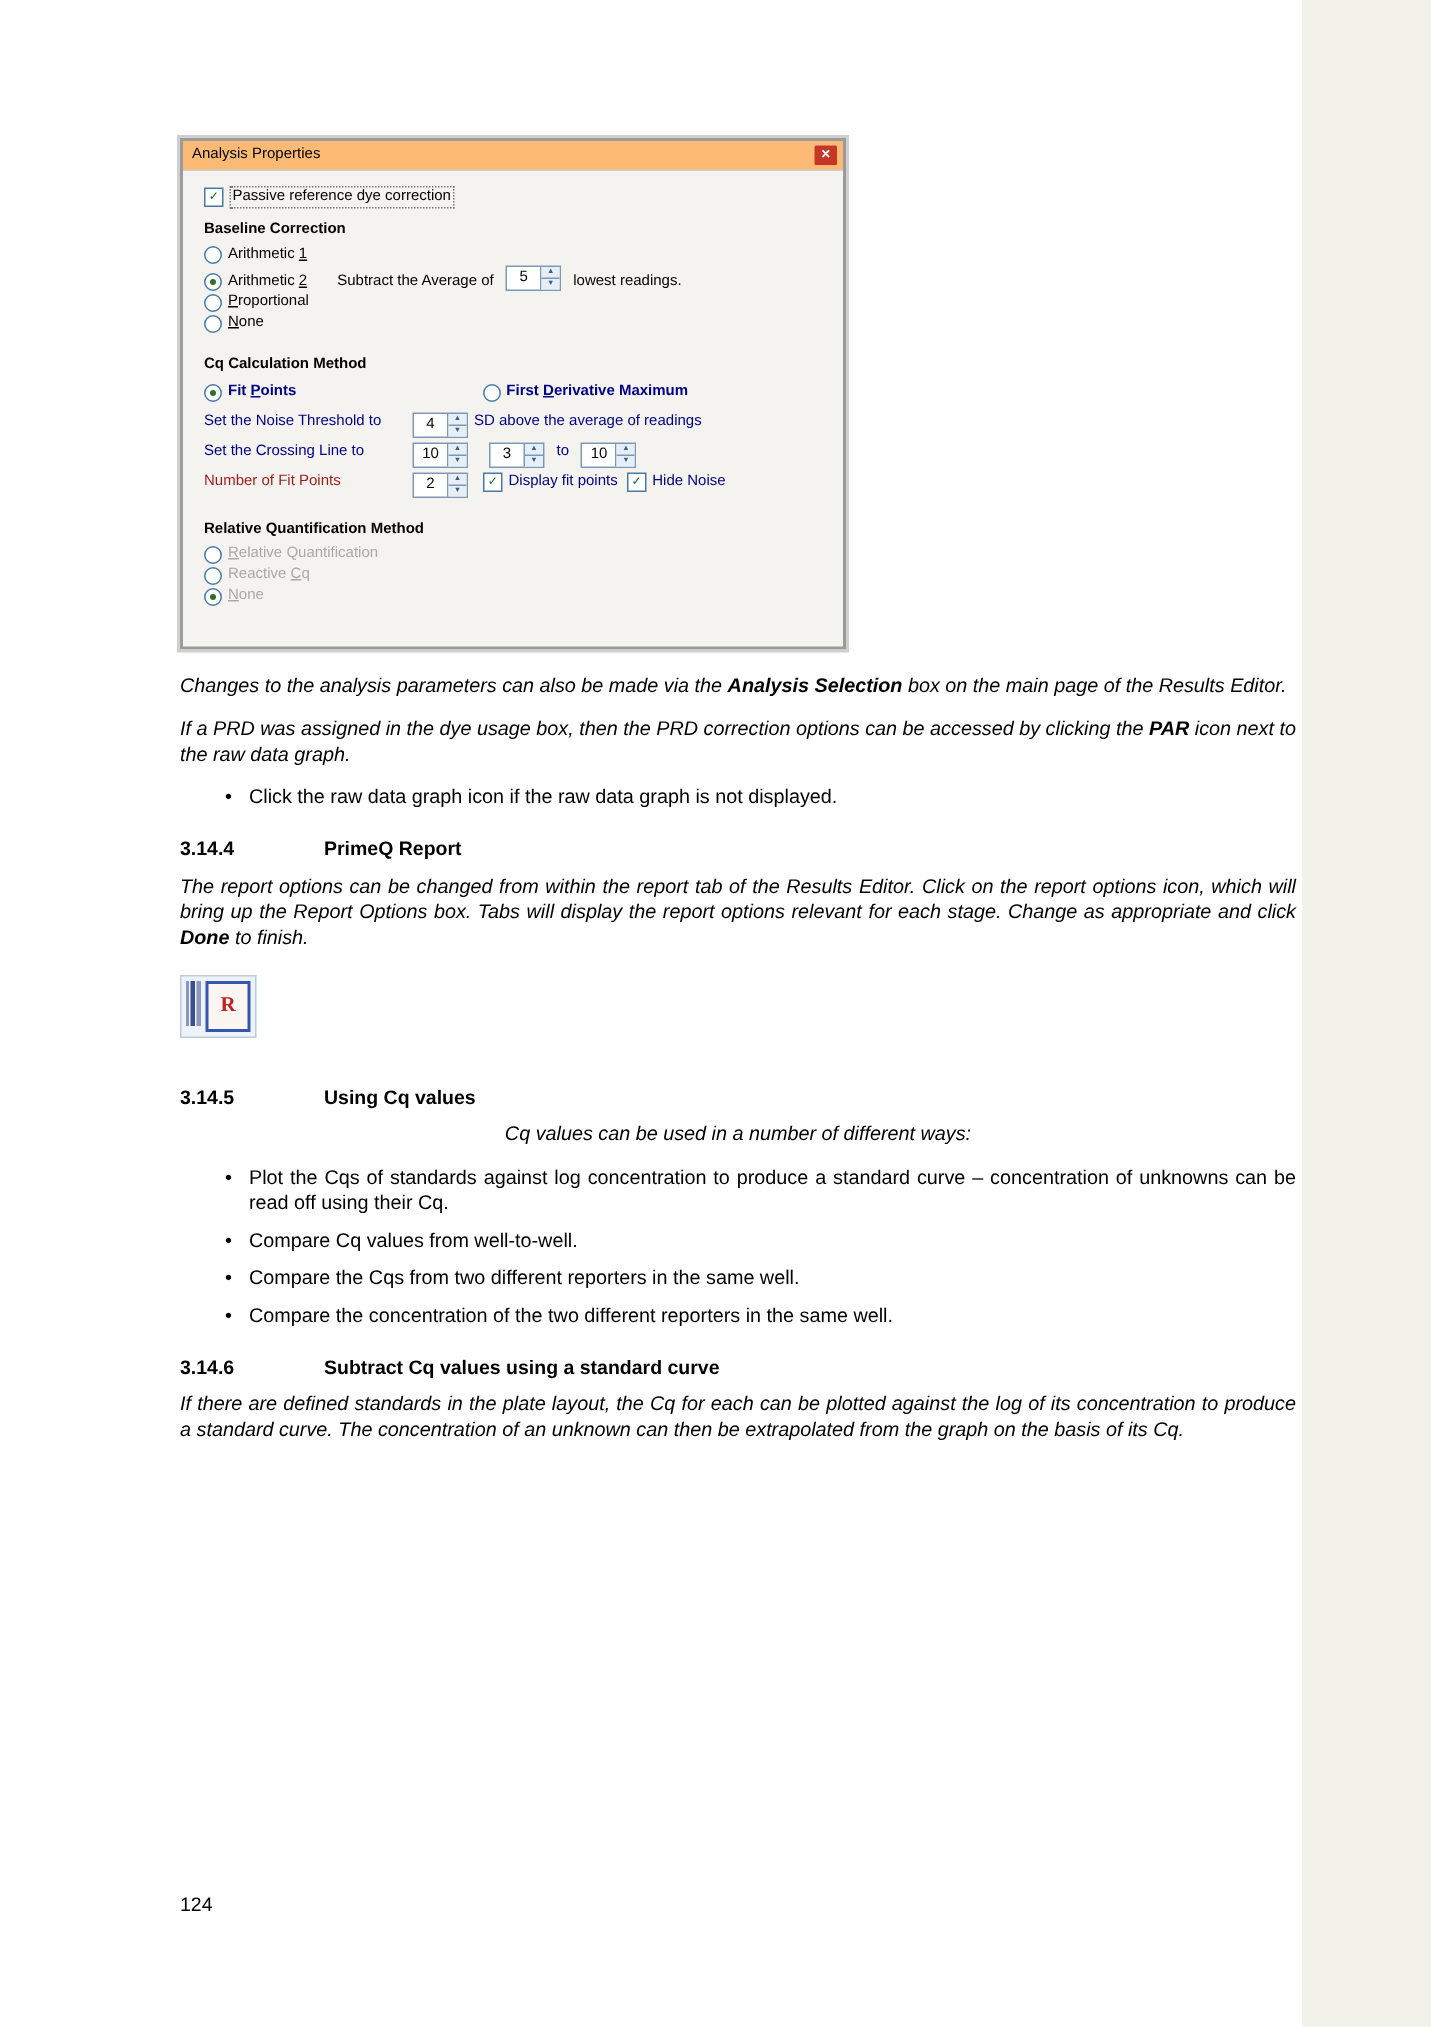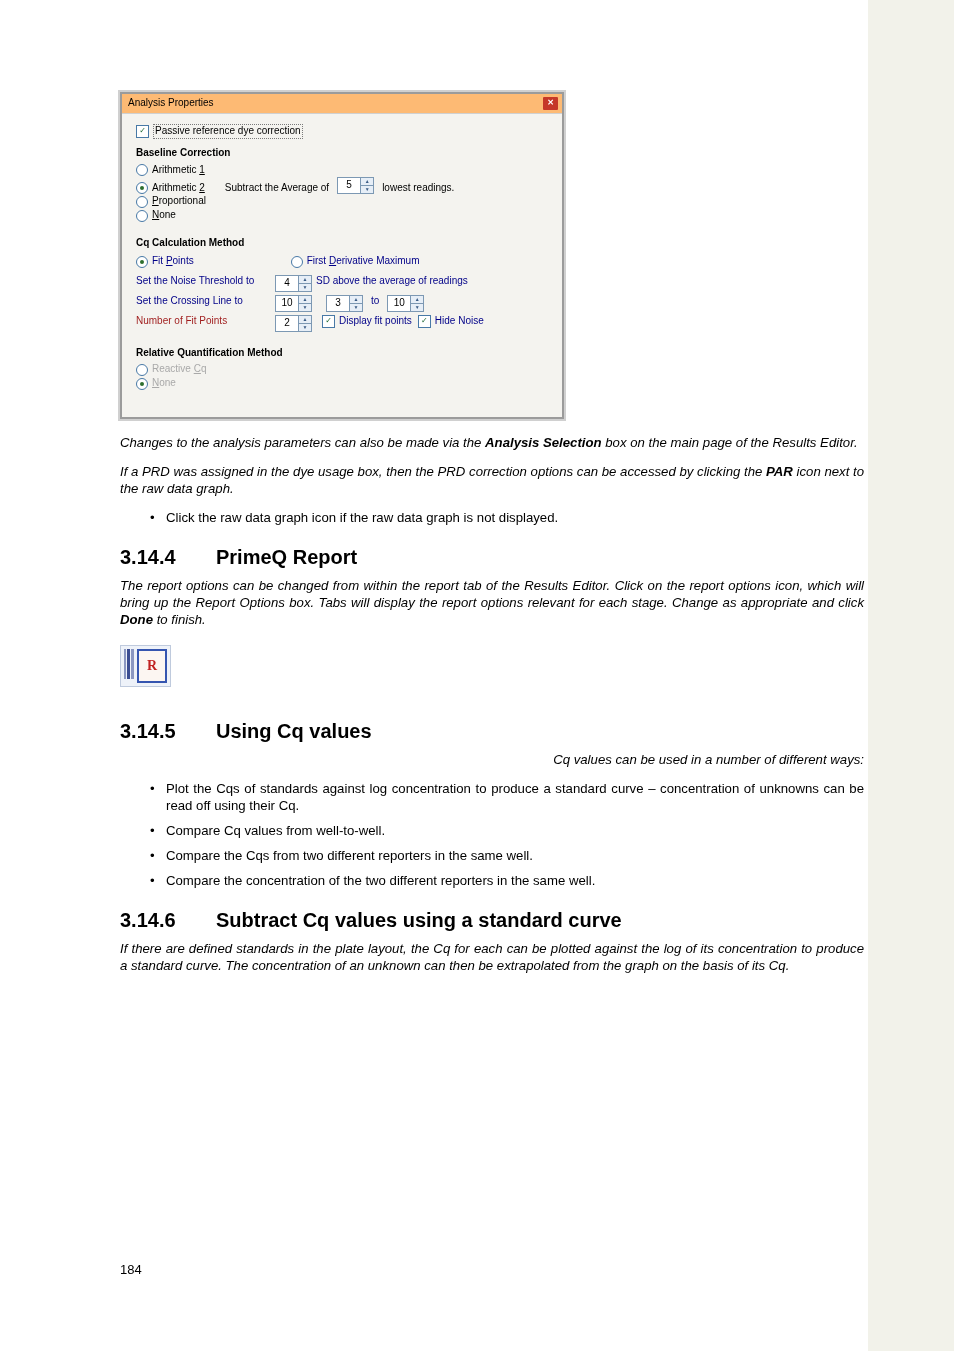--- a/index.html
+++ b/index.html
@@ -143,22 +143,23 @@
     display: flex;
     align-items: center;
     justify-content: center;
     font-size: 5px;
     line-height: 1;
     color: #3a5c86;
   }
   .spin-btns div:first-child { border-bottom: 1px solid #7c98b3; }
   .cq-grid {
     display: flex;
-    gap: 17px;
+    gap: 44px;
     margin-bottom: 6px;
+    font-weight: bold;
   }
   .cq-row {
     display: flex;
     margin: 3px 0;
     font-size: 10px;
   }
   .cq-label { color: #000088; width: 135px; }
   .cq-label.red { color: #9f1b1b; }
   .blue-txt { color: #000088; }
   .disabled { color: #a9a9a9; }
@@ -175,21 +176,21 @@
     text-indent: -16px;
     text-align: justify;
   }
   .bullet::before {
     content: "•";
     display: inline-block;
     width: 16px;
     text-indent: 0;
   }
   h2.section {
-    font-size: 20px;
+    font-size: 13px;
     font-weight: bold;
     margin: 18px 0 8px 0;
   }
   h2.section .num {
     display: inline-block;
     width: 96px;
   }
   .icon-box {
     display: inline-flex;
     border: 1px solid #bfcadd;
@@ -355,20 +356,26 @@
         <span class="chk on"></span>
         <span class="blue-txt" style="margin-left:4px">Hide Noise</span>
       </div>
 
       <div style="height:8px"></div>
       <div class="section-h">Relative Quantification Method</div>
 
       <div class="radio-row disabled">
         <span class="radio"></span>
         <span>
+          <span class="ul-letter">R</span><span>elative Quantification</span>
+        </span>
+      </div>
+      <div class="radio-row disabled">
+        <span class="radio"></span>
+        <span>
           <span>Reactive </span><span class="ul-letter">C</span><span>q</span>
         </span>
       </div>
       <div class="radio-row disabled">
         <span class="radio on"></span>
         <span>
           <span class="ul-letter">N</span><span>one</span>
         </span>
       </div>
 
@@ -398,27 +405,27 @@
     <div class="stripe thin"></div>
     <div class="stripe dark"></div>
     <div class="stripe"></div>
     <div class="inner">R</div>
   </div>
 
   <h2 class="section">
     <span class="num">3.14.5</span><span>Using Cq values</span>
   </h2>
 
-  <p class="para" style="text-align:right">Cq values can be used in a number of different ways:</p>
+  <p class="para" style="text-align:center">Cq values can be used in a number of different ways:</p>
 
   <p class="bullet">Plot the Cqs of standards against log concentration to produce a standard curve – concentration of unknowns can be read off using their Cq.</p>
   <p class="bullet">Compare Cq values from well-to-well.</p>
   <p class="bullet">Compare the Cqs from two different reporters in the same well.</p>
   <p class="bullet">Compare the concentration of the two different reporters in the same well.</p>
 
   <h2 class="section">
     <span class="num">3.14.6</span><span>Subtract Cq values using a standard curve</span>
   </h2>
 
   <p class="para">If there are defined standards in the plate layout, the Cq for each can be plotted against the log of its concentration to produce a standard curve. The concentration of an unknown can then be extrapolated from the graph on the basis of its Cq.</p>
 
-  <div class="page-num">184</div>
+  <div class="page-num">124</div>
 </div>
 
 </body></html>

